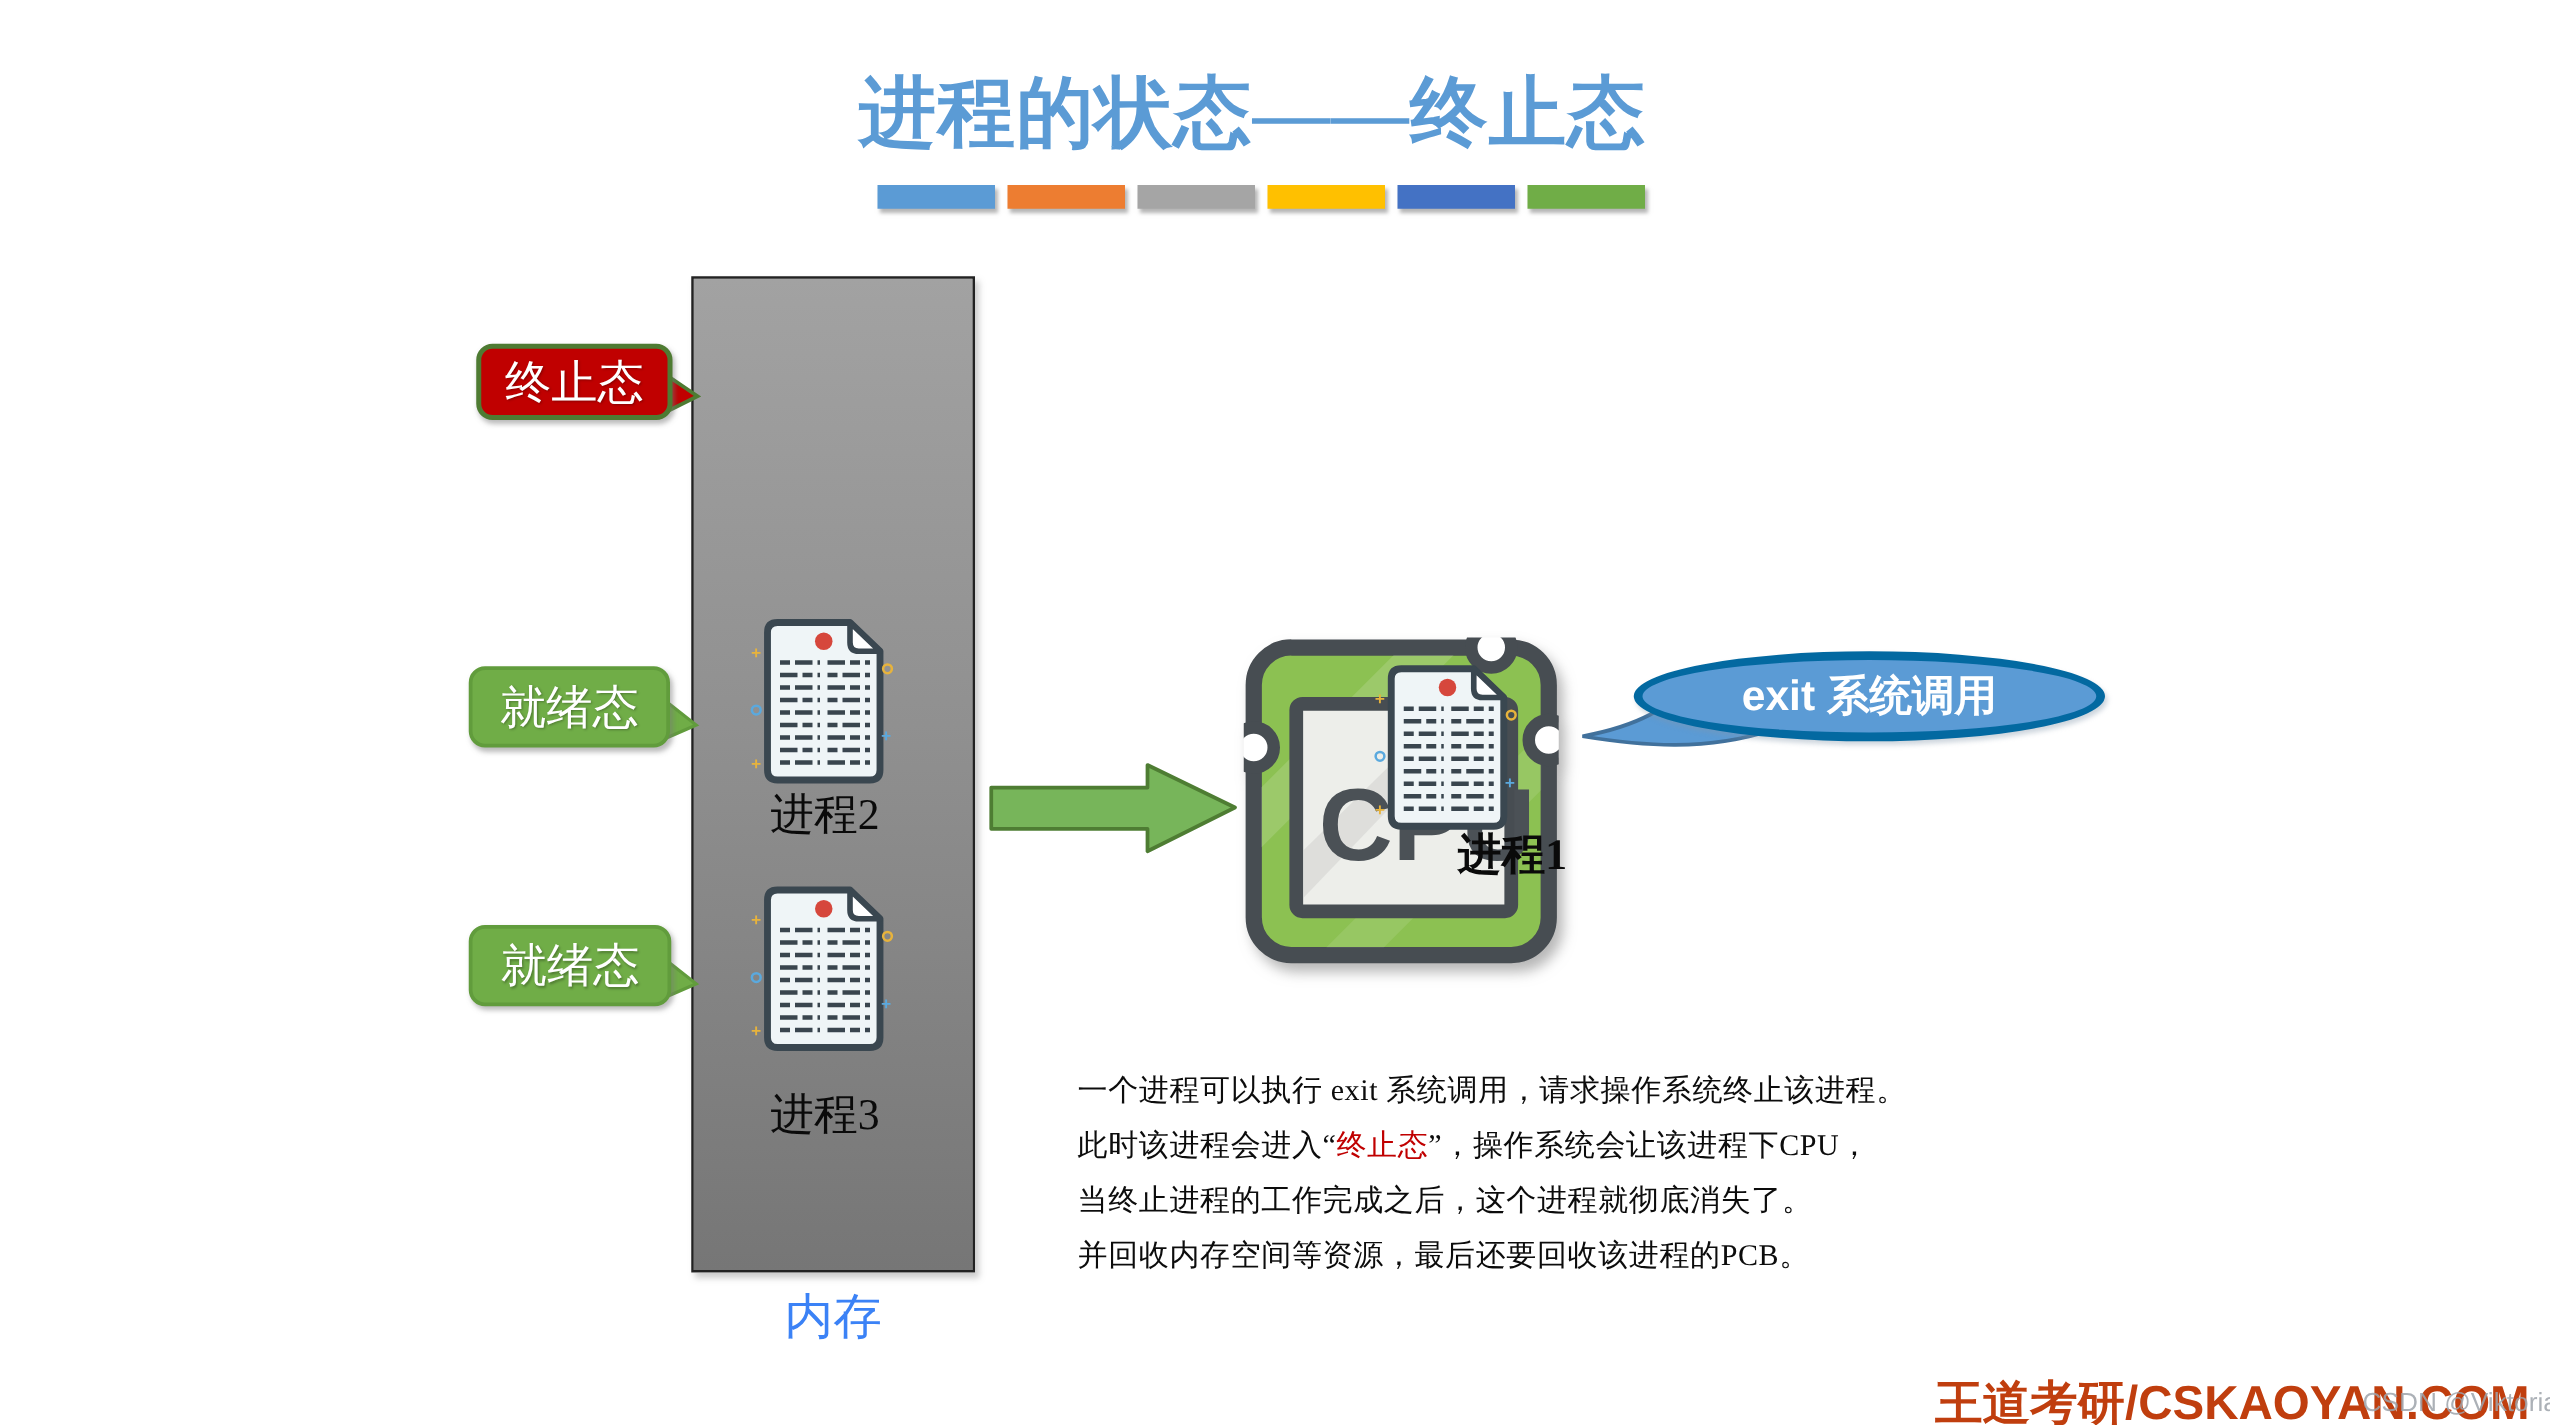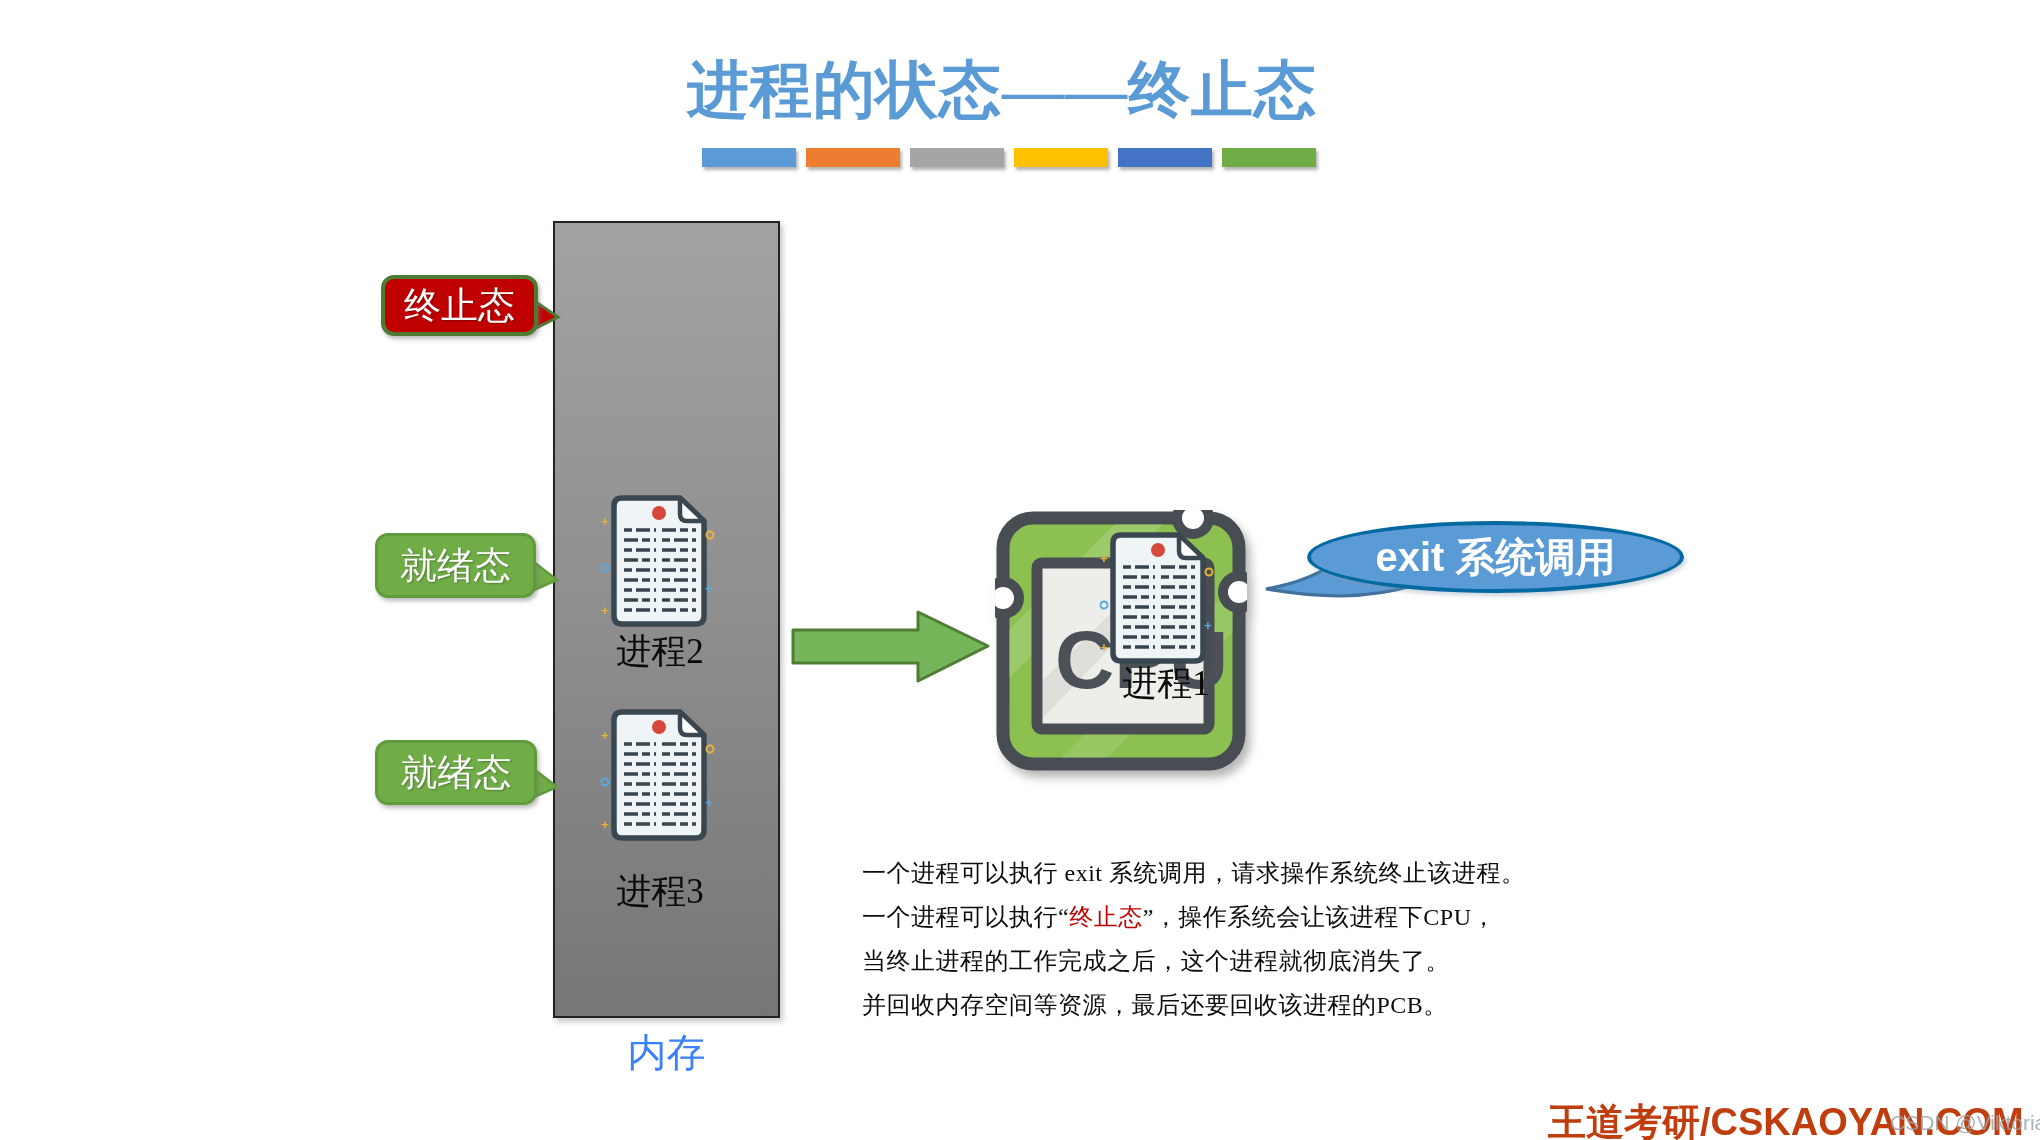--- a/index.html
+++ b/index.html
@@ -50,33 +50,33 @@
   
   .doc-svg{position:absolute;width:118px;height:135px;}
   #doc-p2{left:600px;top:494px;}
   #doc-p3{left:600px;top:708px;}
   #doc-p1{left:1099px;top:531px;}
   .proc-label{
     position:absolute;width:140px;text-align:center;font-size:35px;color:#0a0a0a;
   }
   #label-p2{left:590px;top:628px;}
   #label-p3{left:590px;top:868px;}
-  #label-p1{left:1096px;top:660px;}
+  #label-p1{left:1140px;top:660px;font-weight:bold;}
   
   #cpu-svg{
     position:absolute;left:995px;top:510px;width:252px;height:262px;
     filter:drop-shadow(5px 7px 5px rgba(110,110,110,.5));
   }
   #cpu-text{font-family:"Liberation Sans","DejaVu Sans",sans-serif;font-weight:bold;}
   
   #exit-bubble{
     position:absolute;left:1307px;top:521px;width:377px;height:72px;box-sizing:border-box;
-    background:#5B9BD5;border:4px solid #0369a1;border-radius:50%;
+    background:#5B9BD5;border:7px solid #0369a1;border-radius:50%;
     display:flex;align-items:center;justify-content:center;
-    color:#ffffff;font-size:40px;font-weight:600;
+    color:#ffffff;font-size:34px;font-weight:600;
     font-family:"Liberation Sans","DejaVu Sans",sans-serif;
     box-shadow:2px 3px 4px rgba(130,150,170,.4);
   }
   
   #paragraph{
     position:absolute;left:862px;top:851px;width:1110px;
     font-size:24px;line-height:44px;color:#0c0c0c;letter-spacing:0.5px;
   }
   .hl-red{color:#C00000;}
   
@@ -186,21 +186,21 @@
   <div class="proc-label" id="label-p2">进程2</div>
   <div class="proc-label" id="label-p3">进程3</div>
   <div class="proc-label" id="label-p1">进程1</div>
 
   <div id="exit-bubble">
     <span>exit 系统调用</span>
   </div>
 
   <div id="paragraph">
     <div>一个进程可以执行 exit 系统调用，请求操作系统终止该进程。</div>
-    <div><span>一个进程可以执行“</span><span class="hl-red">终止态</span><span>”，操作系统会让该进程下CPU，</span></div>
+    <div><span>此时该进程会进入“</span><span class="hl-red">终止态</span><span>”，操作系统会让该进程下CPU，</span></div>
     <div>当终止进程的工作完成之后，这个进程就彻底消失了。</div>
     <div>并回收内存空间等资源，最后还要回收该进程的PCB。</div>
   </div>
 
   <div id="brand-watermark">王道考研/CSKAOYAN.COM</div>
   <div id="csdn-watermark">CSDN @Viktoriae</div>
 
 </div>
 
 </body></html>

